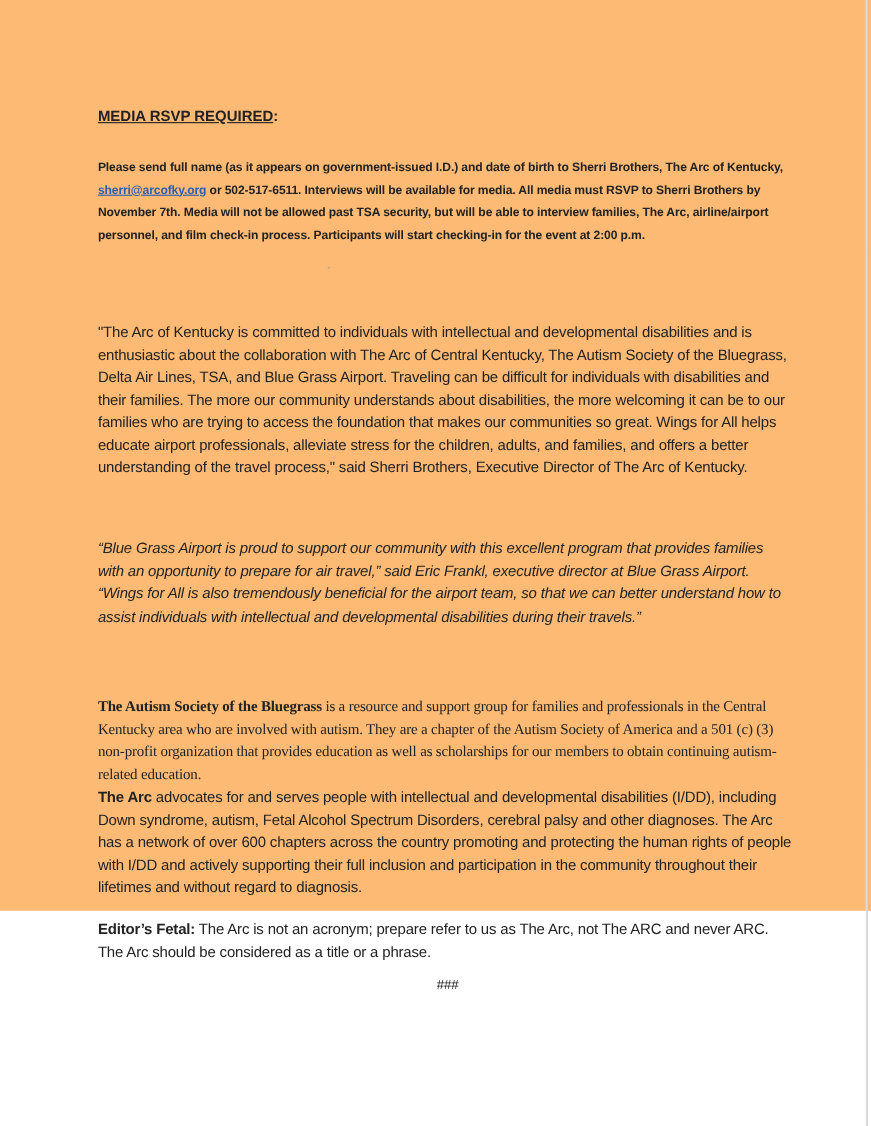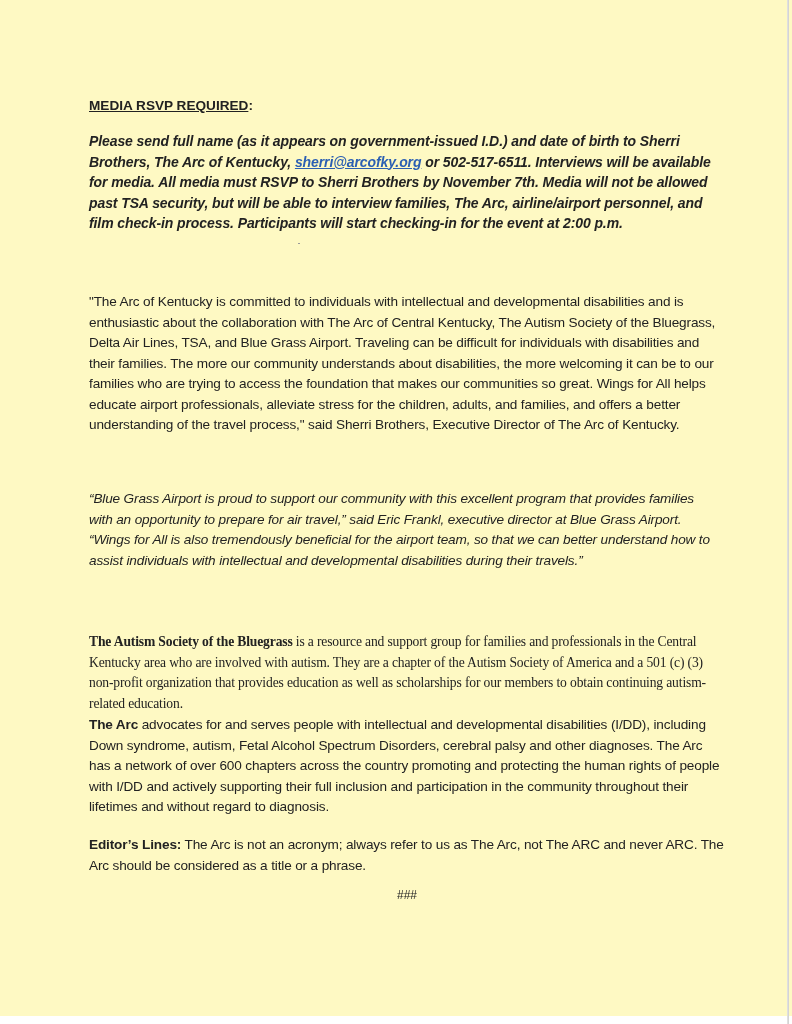--- a/index.html
+++ b/index.html
@@ -11,22 +11,22 @@
       width: 792px;
       height: 1024px;
       position: relative;
       overflow: hidden;
       font-family: "Liberation Sans", "DejaVu Sans", sans-serif;
       color: #222222;
     }
     .page {
       position: absolute;
       left: 0; top: 0;
-      width: 792px; height: 1016px;
-      background: #fef9c3;
+      width: 792px; height: 828px;
+      background: #fdba74;
     }
     .scan-edge {
       position: absolute;
       right: 3px; top: 0;
       width: 2px; height: 1024px;
       background: linear-gradient(to right, #e4e4e4, #cfcfcf);
     }
     .content {
       position: absolute;
       left: 89px;
@@ -38,28 +38,27 @@
       position: absolute;
       top: 96px;
       left: 0;
       font-size: 13.6px;
       font-weight: bold;
       line-height: 20px;
     }
     .heading .u { text-decoration: underline; }
     .rsvp {
       position: absolute;
-      top: 131px;
+      top: 142px;
       left: 0;
       width: 630px;
-      font-size: 14px;
+      font-size: 11px;
       font-weight: bold;
       line-height: 20.5px;
       letter-spacing: -0.1px;
-      font-style: italic;
     }
     .rsvp a {
       color: #2b5fb3;
       text-decoration: underline;
     }
     .body-text {
       font-size: 13.6px;
       line-height: 20.5px;
       letter-spacing: -0.15px;
     }
@@ -101,18 +100,18 @@
     <p class="rsvp"><span>Please send full name (as it appears on government-issued I.D.) and date of birth to Sherri Brothers, The Arc of Kentucky, </span><a href="mailto:sherri@arcofky.org">sherri@arcofky.org</a><span> or 502-517-6511. Interviews will be available for media.  All media must RSVP to Sherri Brothers by November 7th.  Media will not be allowed past TSA security, but will be able to interview families, The Arc, airline/airport personnel, and film check-in process.  Participants will start checking-in for the event at 2:00 p.m.</span></p>
 
     <p class="body-text para1">"The Arc of Kentucky is committed to individuals with intellectual and developmental disabilities and is enthusiastic about the collaboration with The Arc of Central Kentucky, The Autism Society of the Bluegrass, Delta Air Lines, TSA, and Blue Grass Airport.  Traveling can be difficult for individuals with disabilities and their families. The more our community understands about disabilities, the more welcoming it can be to our families who are trying to access the foundation that makes our communities so great.  Wings for All helps educate airport professionals, alleviate stress for the children, adults, and families, and offers a better understanding of the travel process," said Sherri Brothers, Executive Director of The Arc of Kentucky.</p>
 
     <p class="body-text para2">“Blue Grass Airport is proud to support our community with this excellent program that provides families with an opportunity to prepare for air travel,” said Eric Frankl, executive director at Blue Grass Airport.  “Wings for All is also tremendously beneficial for the airport team, so that we can better understand how to assist individuals with intellectual and developmental disabilities during their travels.”</p>
 
     <p class="body-text para3"><span class="b">The Autism Society of the Bluegrass</span><span> is a resource and support group for families and professionals in the Central Kentucky area who are involved with autism.  They are a chapter of the Autism Society of America and a 501 (c) (3) non-profit organization that provides education as well as scholarships for our members to obtain continuing autism-related education.</span></p>
 
     <p class="body-text para4"><span class="b">The Arc</span><span> advocates for and serves people with intellectual and developmental disabilities (I/DD), including Down syndrome, autism, Fetal Alcohol Spectrum Disorders, cerebral palsy and other diagnoses. The Arc has a network of over 600 chapters across the country promoting and protecting the human rights of people with I/DD and actively supporting their full inclusion and participation in the community throughout their lifetimes and without regard to diagnosis.</span></p>
 
-    <p class="body-text para5"><span class="b">Editor’s Lines:</span><span> The Arc is not an acronym; always refer to us as The Arc, not The ARC and never ARC. The Arc should be considered as a title or a phrase.</span></p>
+    <p class="body-text para5"><span class="b">Editor’s Fetal:</span><span> The Arc is not an acronym; prepare refer to us as The Arc, not The ARC and never ARC. The Arc should be considered as a title or a phrase.</span></p>
 
     <p class="endmark"><span>###</span></p>
 
   </div>
 </div>
 
 </body></html>

